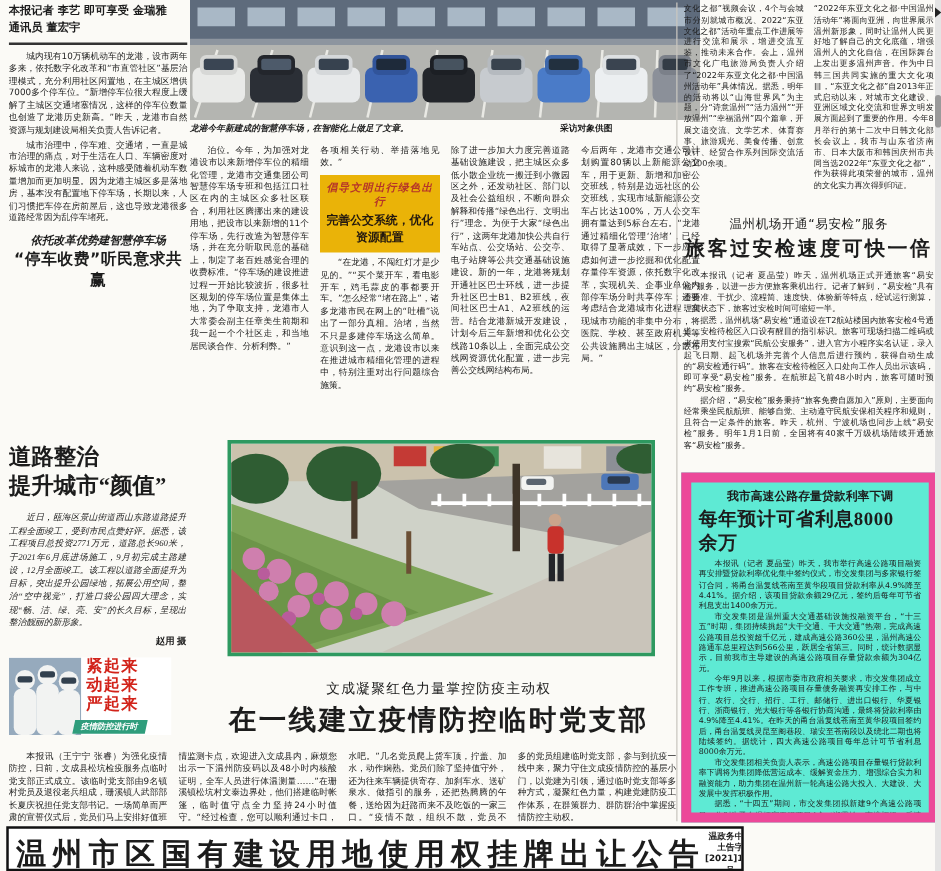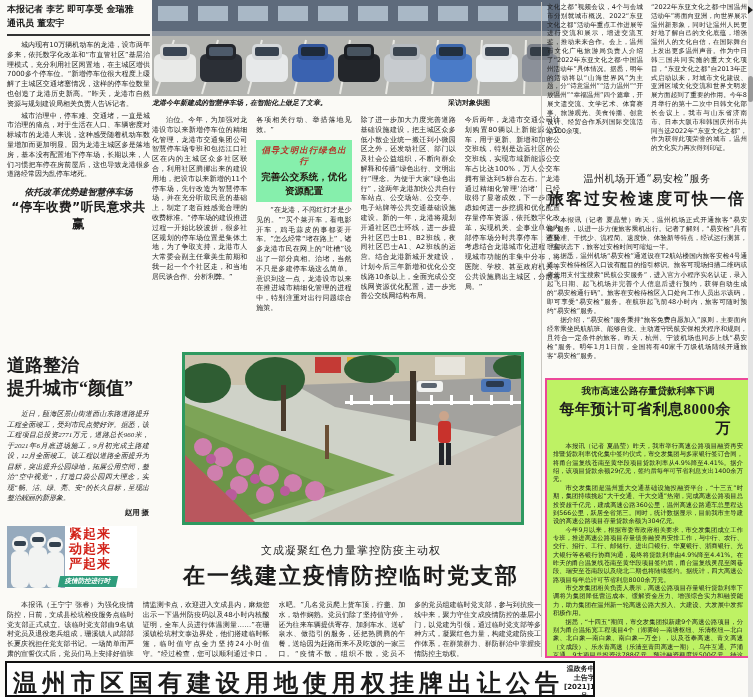--- a/index.html
+++ b/index.html
@@ -13,21 +13,21 @@
   .byline{font-size:9px;font-weight:bold;line-height:1.5;}
   .byline-rule{border-top:2px solid #333;margin:4px 0 5px 0;}
   .subhead1{text-align:center;margin:6px 0;}
   .subhead1 .l1{font-size:9px;font-weight:bold;font-style:italic;font-family:"Liberation Serif","DejaVu Serif",serif;}
   .subhead1 .l2{font-size:12.5px;font-weight:bold;letter-spacing:.5px;}
   .caption-row{display:flex;justify-content:space-between;align-items:flex-start;}
   .caption{font-size:7px;font-weight:bold;font-style:italic;font-family:"Liberation Serif","DejaVu Serif",serif;color:#222;}
   .credit{font-size:7px;font-weight:bold;padding-right:70px;}
   .cols4{display:flex;gap:9px;}
   .cols4 > div{flex:1;}
-  .subhead2{background:#86efac;text-align:center;padding:5px 2px;margin:4px 0;}
+  .subhead2{background:#eab308;text-align:center;padding:5px 2px;margin:4px 0;}
   .subhead2 .l1{font-size:8.5px;font-weight:bold;font-style:italic;color:#b5342a;font-family:"Liberation Serif","DejaVu Serif",serif;letter-spacing:1px;}
   .subhead2 .l2{font-size:9.5px;font-weight:bold;color:#23180f;margin-top:2px;}
   
   .road-title{font-size:18px;font-weight:bold;line-height:1.25;font-family:"Liberation Serif","DejaVu Serif",serif;}
   .road-body{font-size:7px;line-height:1.5;font-style:italic;font-family:"Liberation Serif","DejaVu Serif",serif;text-align:justify;margin-top:10px;text-indent:2em;}
   .road-credit{font-size:7.5px;font-weight:bold;text-align:right;margin-top:4px;font-family:"Liberation Serif","DejaVu Serif",serif;}
   
   .photo2frame{border:3px solid #2e9960;}
   
   .covid-graphic{display:flex;background:#fff;}
@@ -38,23 +38,23 @@
   .kicker{text-align:center;font-size:11px;letter-spacing:1px;color:#222;}
   .covid-headline{text-align:center;font-size:22px;font-weight:bold;letter-spacing:2px;margin-top:3px;font-family:"Liberation Serif","DejaVu Serif",serif;}
   
   .rt-cols{display:flex;gap:8px;}
   .rt-cols > div{flex:1;font-size:6.5px;line-height:1.36;text-align:justify;}
   .air-kicker{text-align:center;font-size:10px;letter-spacing:.5px;}
   .air-headline{text-align:center;font-size:16px;font-weight:bold;letter-spacing:2px;margin:3px 0 6px 0;font-family:"Liberation Serif","DejaVu Serif",serif;}
   .air-body{font-size:6.6px;line-height:1.38;text-align:justify;}
   .air-body p{margin:0;text-indent:2em;}
   
-  .redbox{border:2px solid #ec4899;background:#bef264;padding:4px 6px;box-sizing:border-box;}
+  .redbox{border:8px solid #ec4899;background:#5eead4;padding:4px 6px;box-sizing:border-box;}
   .loan-kicker{text-align:center;font-size:9.5px;font-weight:bold;margin-top:1px;}
-  .loan-headline{text-align:right;font-size:15px;font-weight:bold;letter-spacing:.5px;margin:2px 12px 4px 0;font-family:"Liberation Serif","DejaVu Serif",serif;}
+  .loan-headline{text-align:left;font-size:15px;font-weight:bold;letter-spacing:.5px;margin:2px 12px 4px 0;font-family:"Liberation Serif","DejaVu Serif",serif;}
   .loan-body{font-size:6.3px;line-height:1.33;text-align:justify;}
   .loan-body p{margin:0;text-indent:2em;}
   
   .banner{border:2px solid #111;background:#fff;box-sizing:border-box;padding:2px 6px;}
   .banner-row{display:flex;align-items:center;}
   .banner-title{flex:1;text-align:center;font-size:24px;font-weight:bold;letter-spacing:5px;white-space:nowrap;}
   .banner-ref{font-size:7px;font-weight:bold;text-align:center;line-height:1.3;width:70px;}
   .vrule{width:1px;background:#c9c6c0;}
   
   .scrollbar{width:5px;background:#e4e4e4;}

